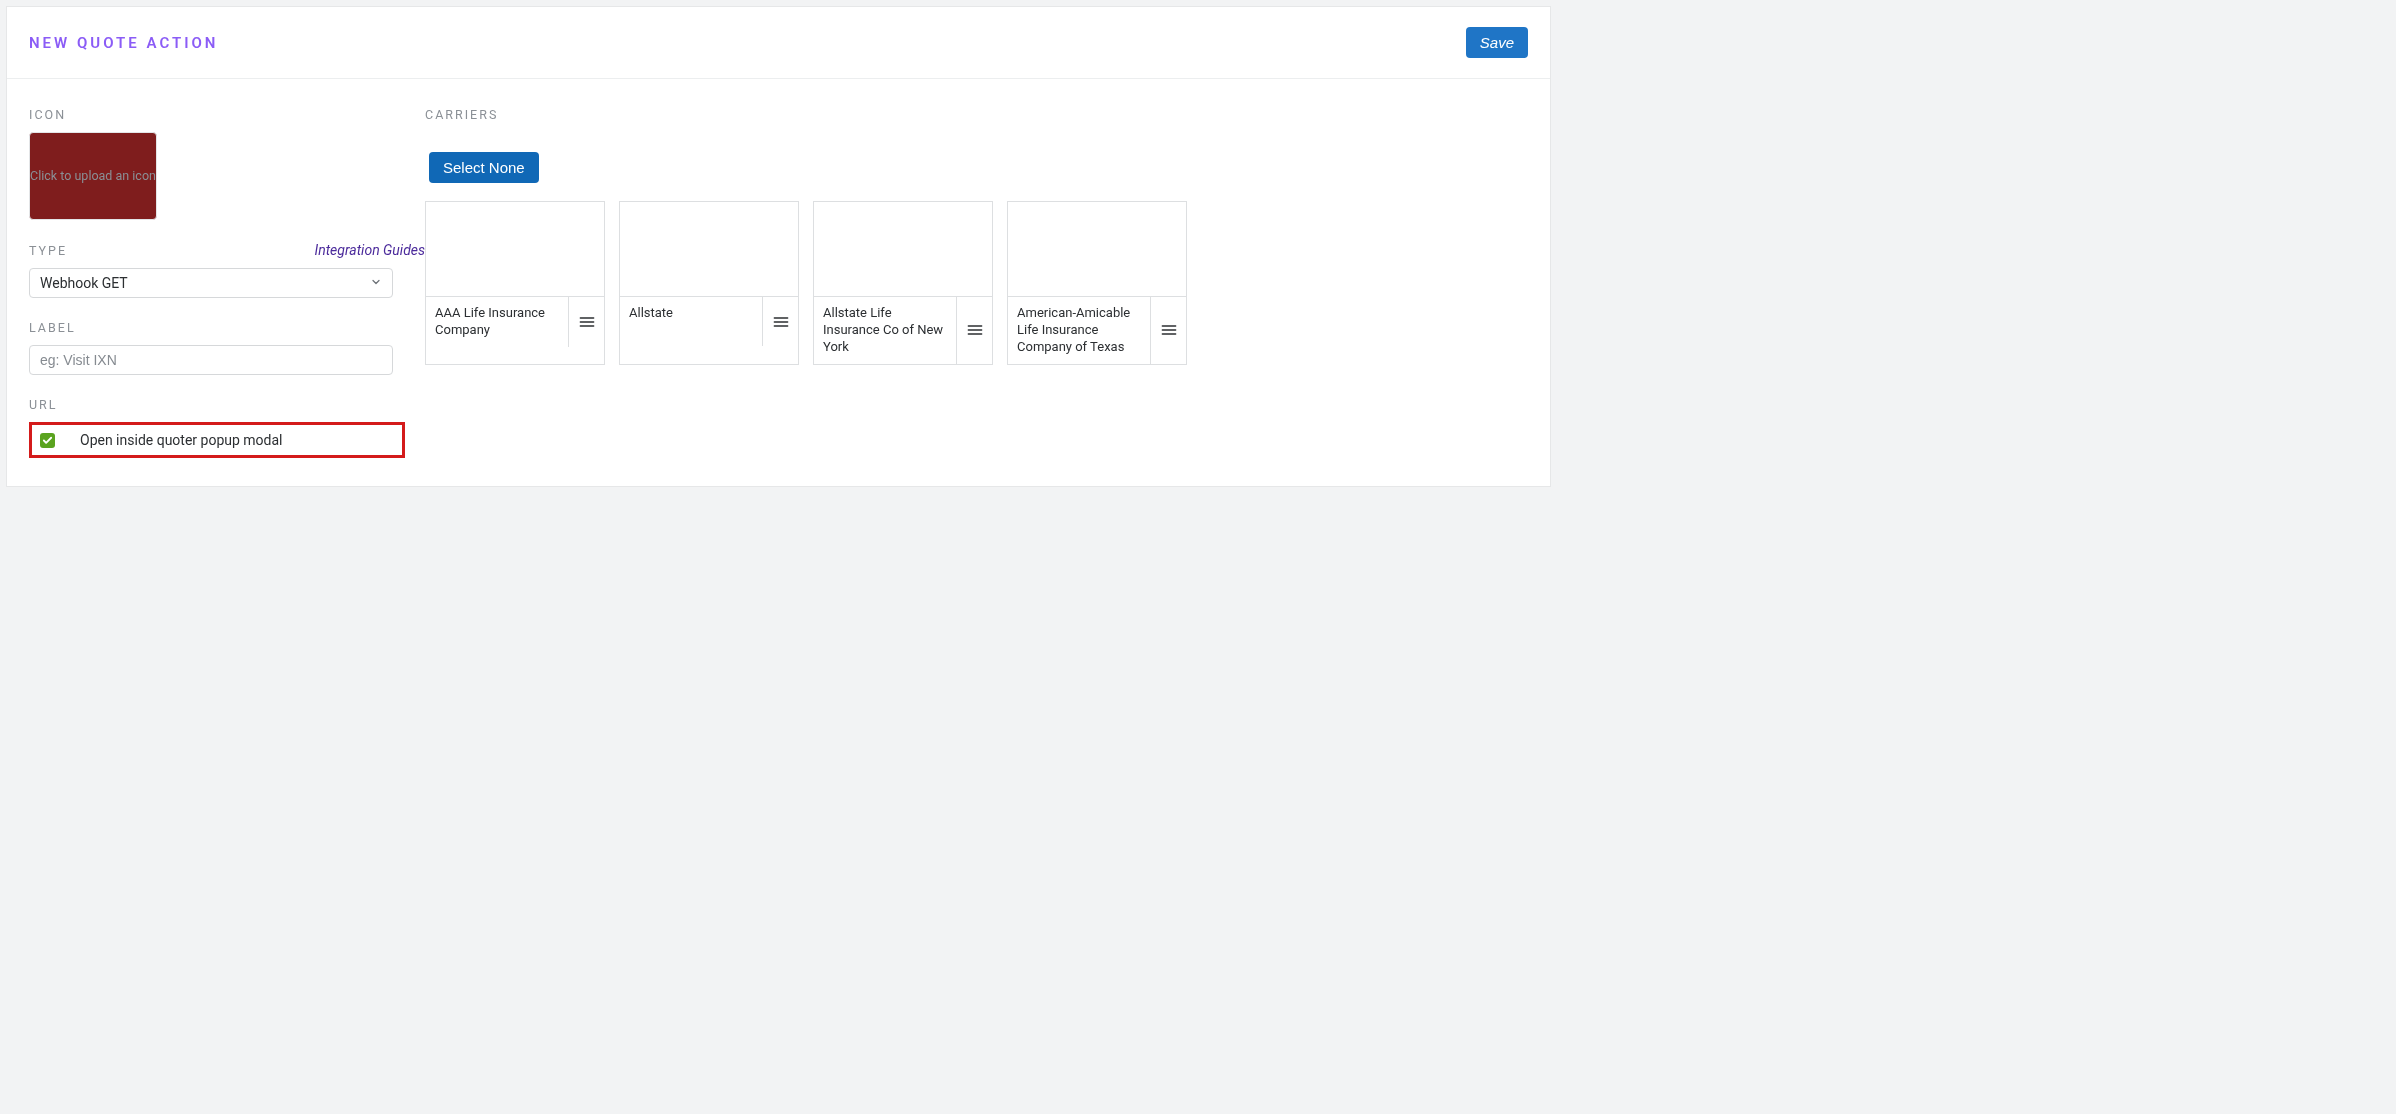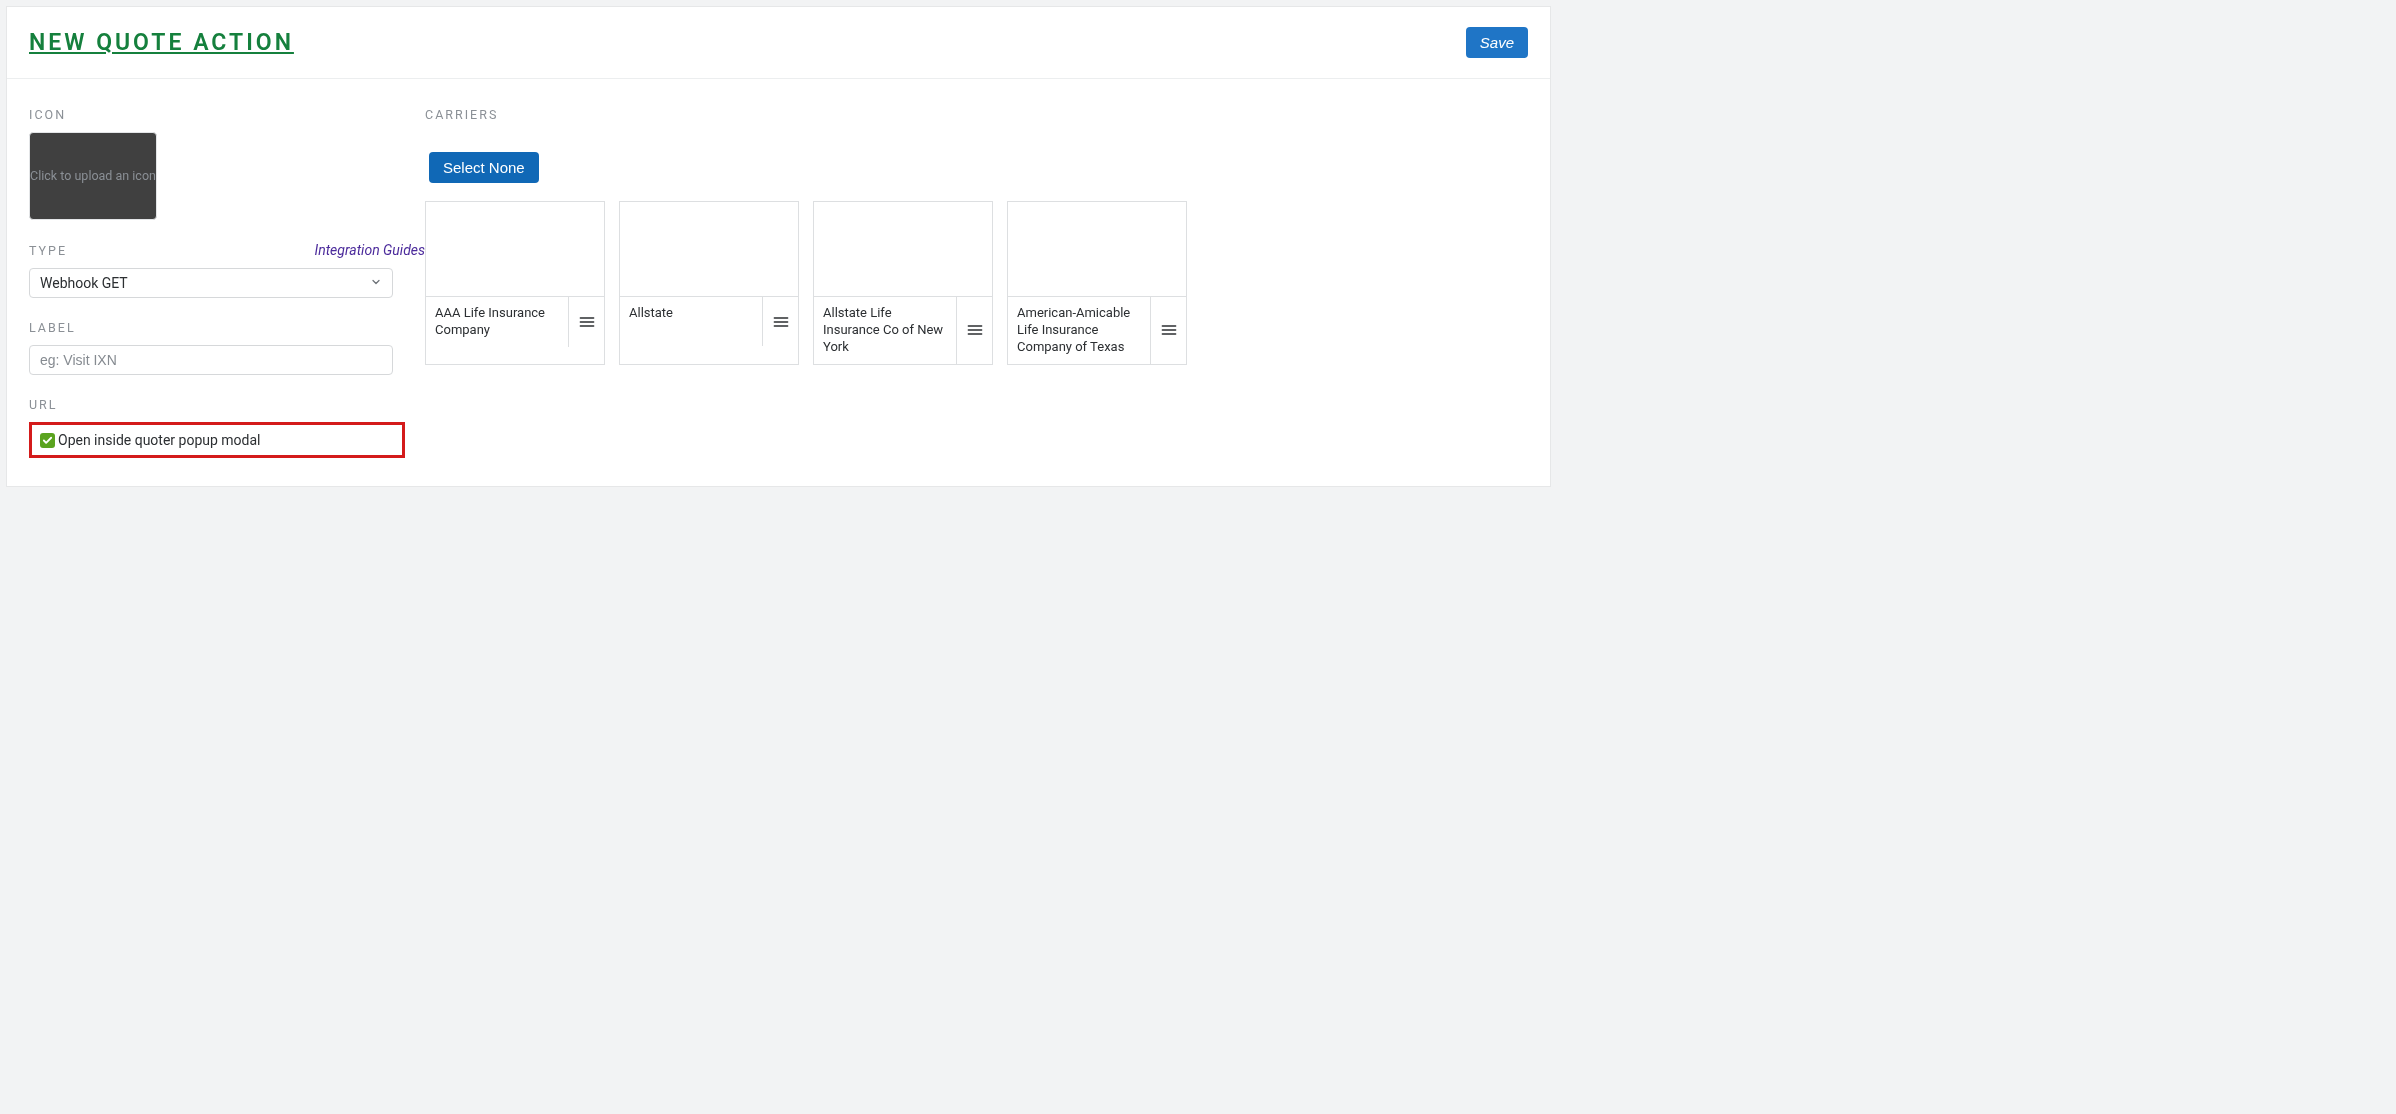--- a/index.html
+++ b/index.html
@@ -18,26 +18,25 @@
     border: 1px solid #e6e7e8;
   }
   .header {
     display: flex;
     justify-content: space-between;
     align-items: center;
     padding: 20px 22px 20px 22px;
     border-bottom: 1px solid #eceeef;
   }
   .header-title {
-    font-size: 23px;
+    font-size: 15px;
     font-weight: 600;
     letter-spacing: 3px;
-    color: #15803d;
+    color: #8b5cf6;
     text-transform: uppercase;
-    text-decoration: underline;
   }
   .save-btn {
     background: #1f75c6;
     color: #fff;
     border: none;
     border-radius: 4px;
     font-size: 15px;
     padding: 7px 14px;
     cursor: pointer;
     font-style: italic;
@@ -56,21 +55,21 @@
   .section-label {
     font-size: 12.5px;
     letter-spacing: 2px;
     color: #8b9096;
     text-transform: uppercase;
     margin-bottom: 10px;
   }
   .icon-upload {
     width: 128px;
     height: 88px;
-    background: #404040;
+    background: #7f1d1d;
     border: 1px solid #e3e5e7;
     border-radius: 4px;
     display: flex;
     align-items: center;
     justify-content: center;
     text-align: center;
     color: #8a8f95;
     font-size: 12.5px;
     line-height: 1.25;
     cursor: pointer;
@@ -118,21 +117,21 @@
     color: #0c4a6e;
     margin-bottom: 14px;
   }
   .text-input::placeholder { color: #868b91; }
   .checkbox-row {
     border: 3px solid #d41b1b;
     padding: 7px 8px;
     width: 376px;
     display: flex;
     align-items: center;
-    gap: 3px;
+    gap: 25px;
     margin-top: 2px;
   }
   .green-check {
     width: 15px;
     height: 15px;
     background: #5aa31f;
     border-radius: 3px;
     display: inline-flex;
     align-items: center;
     justify-content: center;

